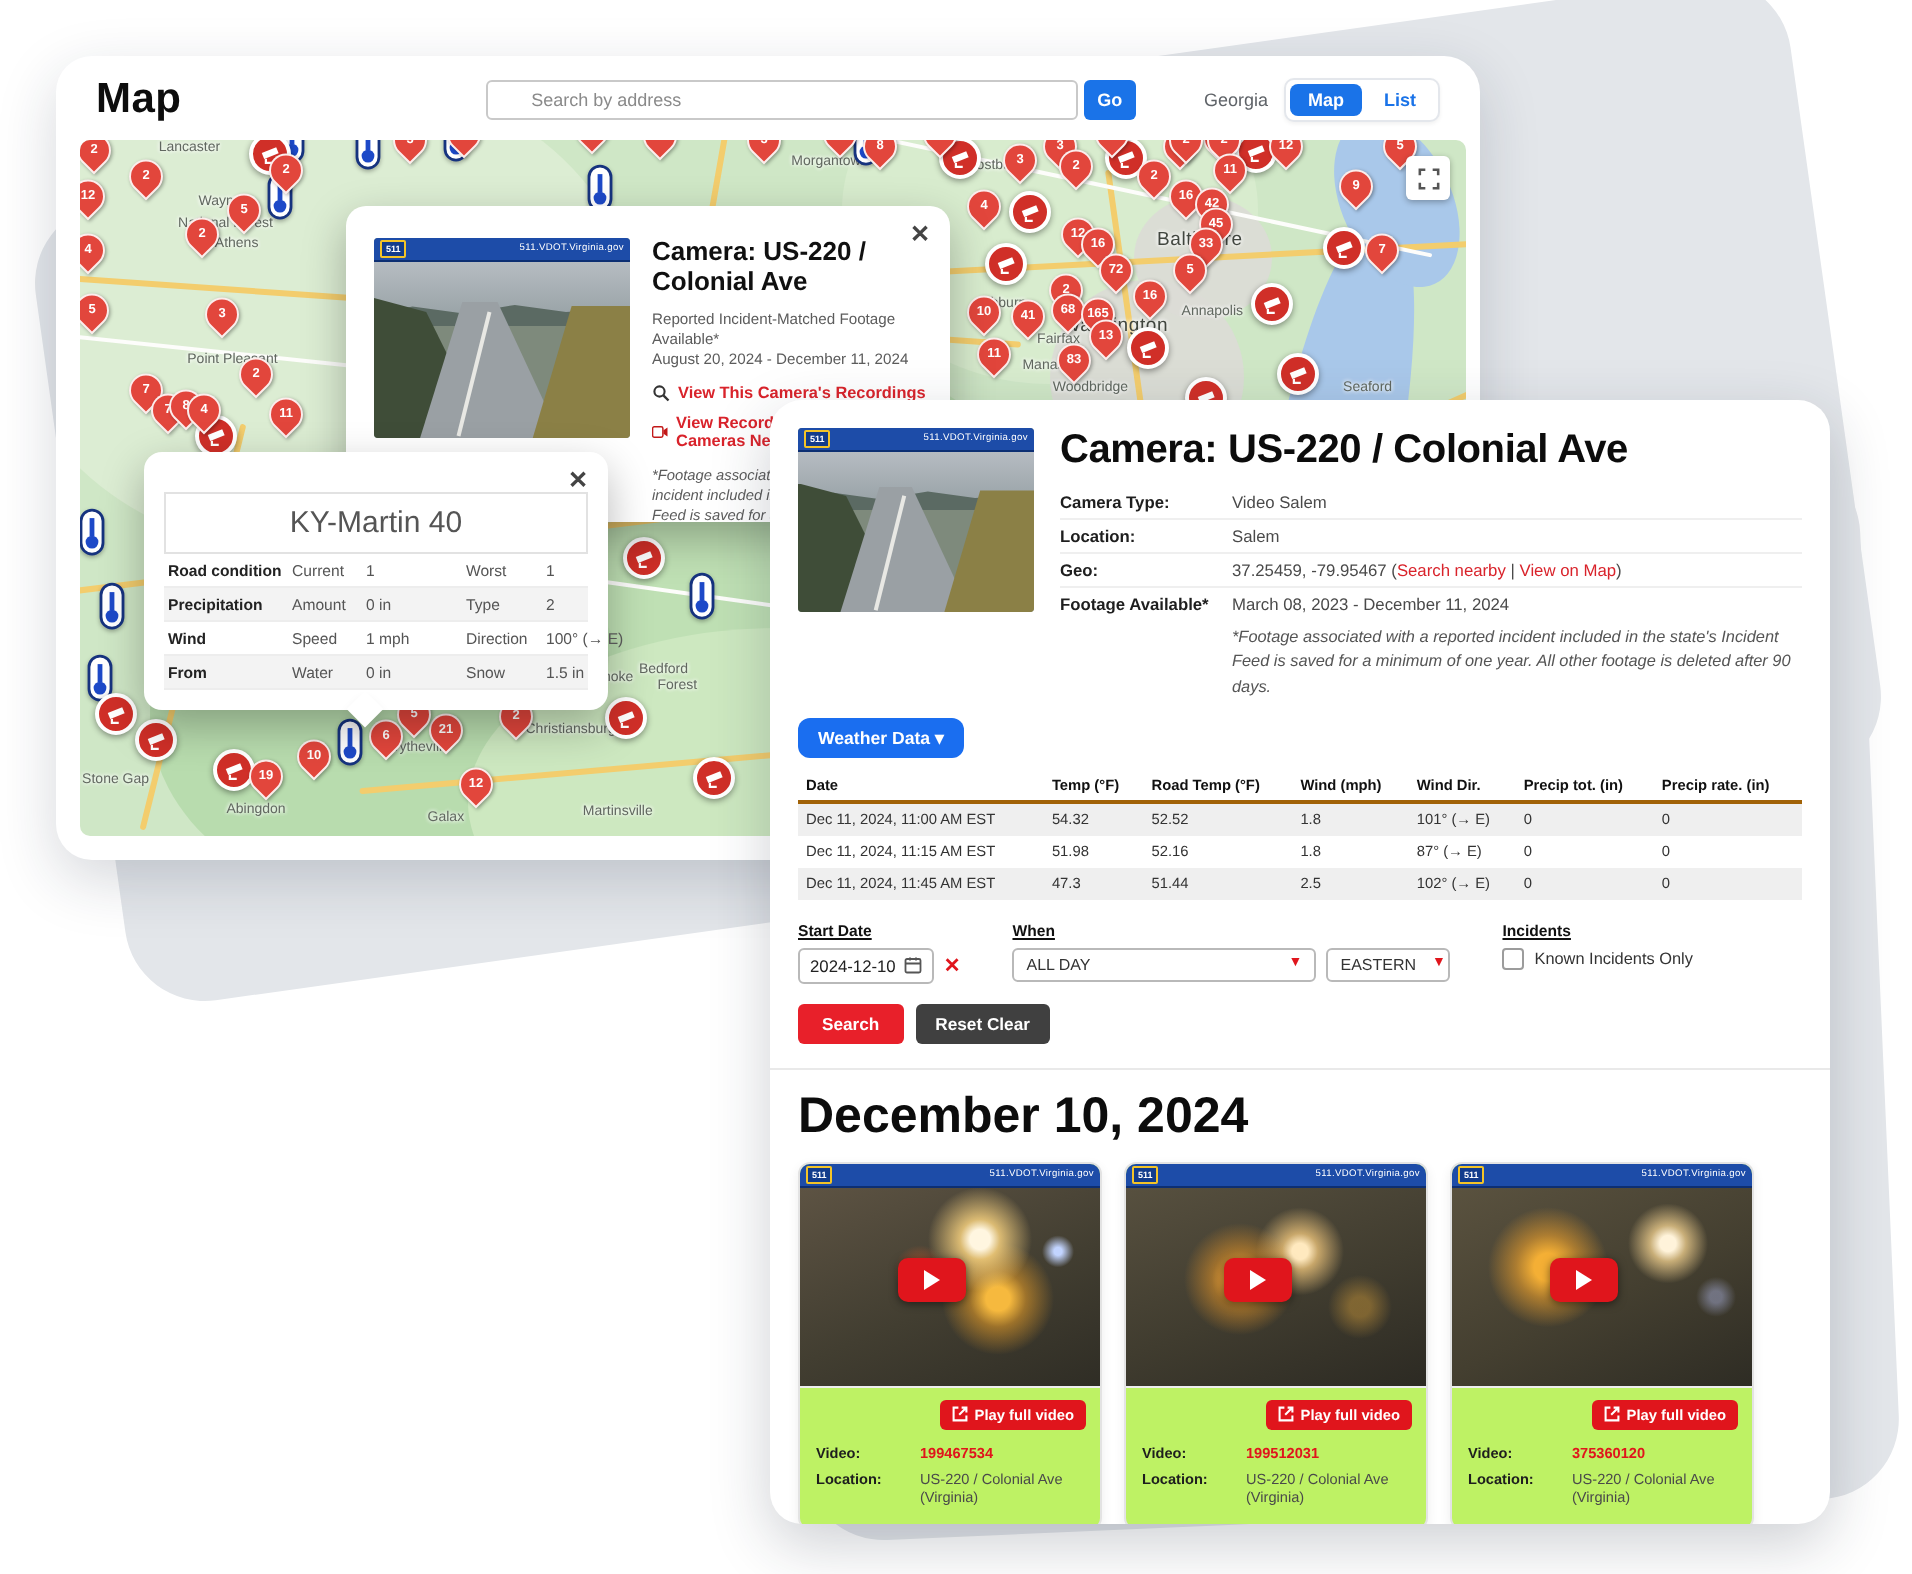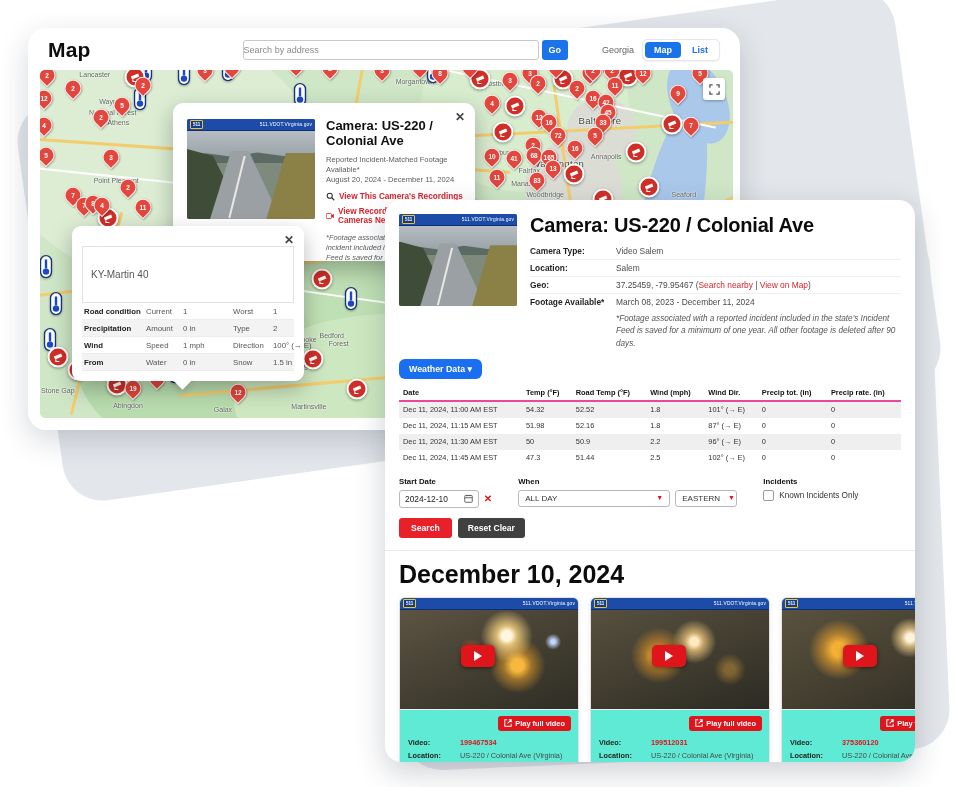--- a/index.html
+++ b/index.html
@@ -9,21 +9,21 @@
   #bgA{left:36px;top:44px;width:886px;height:402px;transform:rotate(-8deg);}
   #bgB{left:392px;top:238px;width:548px;height:522px;transform:rotate(-2.5deg);}
 
   
   #mapPanel{position:absolute;left:28px;top:28px;width:712px;height:402px;background:#fff;
     border-radius:18px;box-shadow:0 10px 30px rgba(30,40,60,.18);z-index:2;}
   .map-header{display:flex;align-items:center;padding:10px 20px 8px 20px;height:42px;}
   .app-title{font-size:21px;font-weight:800;color:#0d0d0d;letter-spacing:.2px;}
   .search-wrap{display:flex;align-items:center;margin-left:152px;}
   .search-input{width:296px;height:20px;border:1px solid #c9c9c9;border-radius:3px;
-    font-size:9px;padding:0 0;color:#333;}
+    font-size:9px;padding:0 22px;color:#333;}
   .search-input::placeholder{color:#8a8a8a;}
   .go-btn{height:20px;margin-left:3px;background:#1a73e8;color:#fff;border:none;border-radius:3px;
     font-size:9px;font-weight:700;padding:0 7px;cursor:pointer;}
   .right-tools{margin-left:auto;display:flex;align-items:center;gap:8px;}
   .region{font-size:9px;color:#5f6368;}
   .toggle{display:flex;background:#fff;border:1px solid #e4e7ec;border-radius:5px;padding:2px;gap:2px;
     box-shadow:0 1px 2px rgba(0,0,0,.06);}
   .tgl{font-size:9px;font-weight:800;padding:3px 9px;border-radius:4px;cursor:pointer;}
   .tgl.on{background:#1a73e8;color:#fff;}
   .tgl.off{background:#fff;color:#1a73e8;}
@@ -75,21 +75,21 @@
   .cp-body{display:flex;gap:11px;}
   .cp-right{flex:1;min-width:0;}
   .cp-title{font-size:13px;font-weight:800;color:#101010;line-height:1.15;}
   .cp-sub{font-size:7.6px;color:#5c5c5c;margin-top:6px;line-height:1.35;}
   .cp-link{display:flex;align-items:center;gap:4px;font-size:8.2px;font-weight:800;color:#d9232b;
     margin-top:6px;cursor:pointer;}
   .cp-note{font-size:7.4px;font-style:italic;color:#5c5c5c;margin-top:8px;line-height:1.4;width:128px;}
 
   #kyPopup{position:absolute;left:72px;top:226px;width:232px;background:#fff;border-radius:9px;
     box-shadow:0 8px 22px rgba(0,0,0,.28);z-index:4;padding:20px 10px 10px 10px;}
-  .ky-head{border:1px solid #e2e2e2;border-bottom:none;padding:22px 8px;font-size:10px;color:#555;}
+  .ky-head{border:1px solid #e2e2e2;border-bottom:none;padding:6px 8px;font-size:15px;color:#555;text-align:center;}
   .ky-grid{width:100%;border-top:1px solid #e2e2e2;}
   .ky-row{display:grid;grid-template-columns:62px 37px 50px 40px 43px;font-size:7.8px;color:#555;
     padding:3.5px 2px;border-bottom:1px solid #ededed;align-items:center;}
   .ky-row:nth-child(even){background:#f3f3f3;}
   .ky-row b{color:#222;font-weight:700;}
   .ky-tail{position:absolute;left:104px;bottom:-6px;width:13px;height:13px;background:#fff;transform:rotate(45deg);
     box-shadow:3px 3px 6px rgba(0,0,0,.12);}
 
   
   #detailPanel{position:absolute;left:385px;top:200px;width:530px;height:562px;background:#fff;border-radius:16px;
@@ -100,43 +100,43 @@
   .info-row{display:flex;padding:3px 0;border-bottom:1px solid #efefef;font-size:8.4px;}
   .info-row:last-of-type{border-bottom:none;}
   .info-label{width:86px;flex:none;font-weight:800;color:#1e1e1e;}
   .info-value{color:#4a4a4a;}
   .red-link{color:#d9232b;cursor:pointer;}
   .dp-note{font-size:8.2px;font-style:italic;color:#555;line-height:1.5;margin-top:3px;padding-left:86px;}
   .wx-btn{margin-top:9px;display:inline-block;background:#1a6ef0;color:#fff;font-size:8.8px;font-weight:800;
     padding:5px 10px;border-radius:6px;cursor:pointer;}
   table.wx{width:100%;border-collapse:collapse;margin-top:6px;}
   table.wx th{font-size:7.4px;font-weight:800;color:#111;text-align:left;padding:3px 4px;
-    border-bottom:2px solid #ec4899;margin-left:12px;}
+    border-bottom:2px solid #a16207;margin-left:12px;}
   table.wx td{font-size:7.4px;color:#333;padding:3.5px 4px;}
   table.wx tbody tr:nth-child(odd){background:#efefef;}
   .ctl-row{display:flex;gap:26px;margin-top:11px;}
-  .ctl-label{font-size:7.8px;font-weight:800;color:#111;margin-bottom:4px;}
+  .ctl-label{font-size:7.8px;font-weight:800;color:#111;margin-bottom:4px;text-decoration:underline;}
   .ctl-line{display:flex;align-items:center;gap:5px;}
-  .date-box{display:flex;align-items:center;gap:16px;border:1px solid #b9b9b9;border-radius:3px;
+  .date-box{display:flex;align-items:center;gap:4px;border:1px solid #b9b9b9;border-radius:3px;
     padding:3px 5px;font-size:8.4px;color:#222;}
   .red-x{color:#e0151c;font-weight:800;font-size:10px;cursor:pointer;}
   .sel{display:flex;align-items:flex-start;justify-content:space-between;border:1px solid #b9b9b9;border-radius:3px;
     padding:3px 6px;font-size:8px;color:#333;cursor:pointer;}
   .sel .car{color:#e0151c;font-size:7px;margin-left:8px;}
   .chk{width:11px;height:11px;border:1px solid #9c9c9c;border-radius:2px;background:#fff;cursor:pointer;flex:none;}
   .chk-label{font-size:8.2px;color:#333;}
   .btn-row{display:flex;gap:6px;margin-top:10px;}
   .btn-search{background:#e8202a;color:#fff;font-size:8.6px;font-weight:800;padding:5px 12px;border-radius:3px;
     border:none;cursor:pointer;}
   .btn-reset{background:#404040;color:#fff;font-size:8.6px;font-weight:700;padding:5px 10px;border-radius:3px;
     border:none;cursor:pointer;}
   .dp-hr{border:none;border-top:1px solid #e9e9e9;margin:12px -14px 0 -14px;}
   .date-heading{font-size:25px;font-weight:800;color:#0c0c0c;margin-top:9px;}
   .cards{display:flex;gap:11px;margin-top:8px;}
-  .vcard{width:180px;flex:none;border:1px solid #e3e3e3;border-radius:6px;background:#5eead4;
+  .vcard{width:152px;flex:none;border:1px solid #e3e3e3;border-radius:6px;background:#bef264;
     box-shadow:0 2px 6px rgba(0,0,0,.07);padding-bottom:8px;overflow:hidden;}
   .vthumb{position:relative;height:112px;overflow:hidden;border-bottom:1px solid #eee;}
   .night{position:absolute;left:0;top:12px;right:0;bottom:0;}
   .n1{background:
       radial-gradient(circle at 60% 26%, #fff6e0 0 5px, rgba(255,216,130,.8) 10px, rgba(200,150,60,0) 26px),
       radial-gradient(circle at 66% 56%, #f6b93e 0 6px, rgba(235,160,40,.55) 14px, rgba(200,120,30,0) 28px),
       radial-gradient(circle at 86% 32%, #c2d4ff 0 2px, rgba(160,190,255,0) 8px),
       radial-gradient(circle at 40% 42%, rgba(215,95,45,.55) 0 4px, rgba(200,90,40,0) 13px),
       linear-gradient(158deg,#5d5343 0%,#423e31 55%,#2f2d25 100%);}
   .n2{background:
@@ -768,29 +768,20 @@
         <tr>
           <td>Dec 11, 2024, 11:15 AM EST</td>
           <td>51.98</td>
           <td>52.16</td>
           <td>1.8</td>
           <td>87° (→ E)</td>
           <td>0</td>
           <td>0</td>
         </tr>
         <tr>
-          <td>Dec 11, 2024, 11:30 AM EST</td>
-          <td>50</td>
-          <td>50.9</td>
-          <td>2.2</td>
-          <td>96° (→ E)</td>
-          <td>0</td>
-          <td>0</td>
-        </tr>
-        <tr>
           <td>Dec 11, 2024, 11:45 AM EST</td>
           <td>47.3</td>
           <td>51.44</td>
           <td>2.5</td>
           <td>102° (→ E)</td>
           <td>0</td>
           <td>0</td>
         </tr>
       </tbody>
   </table>

